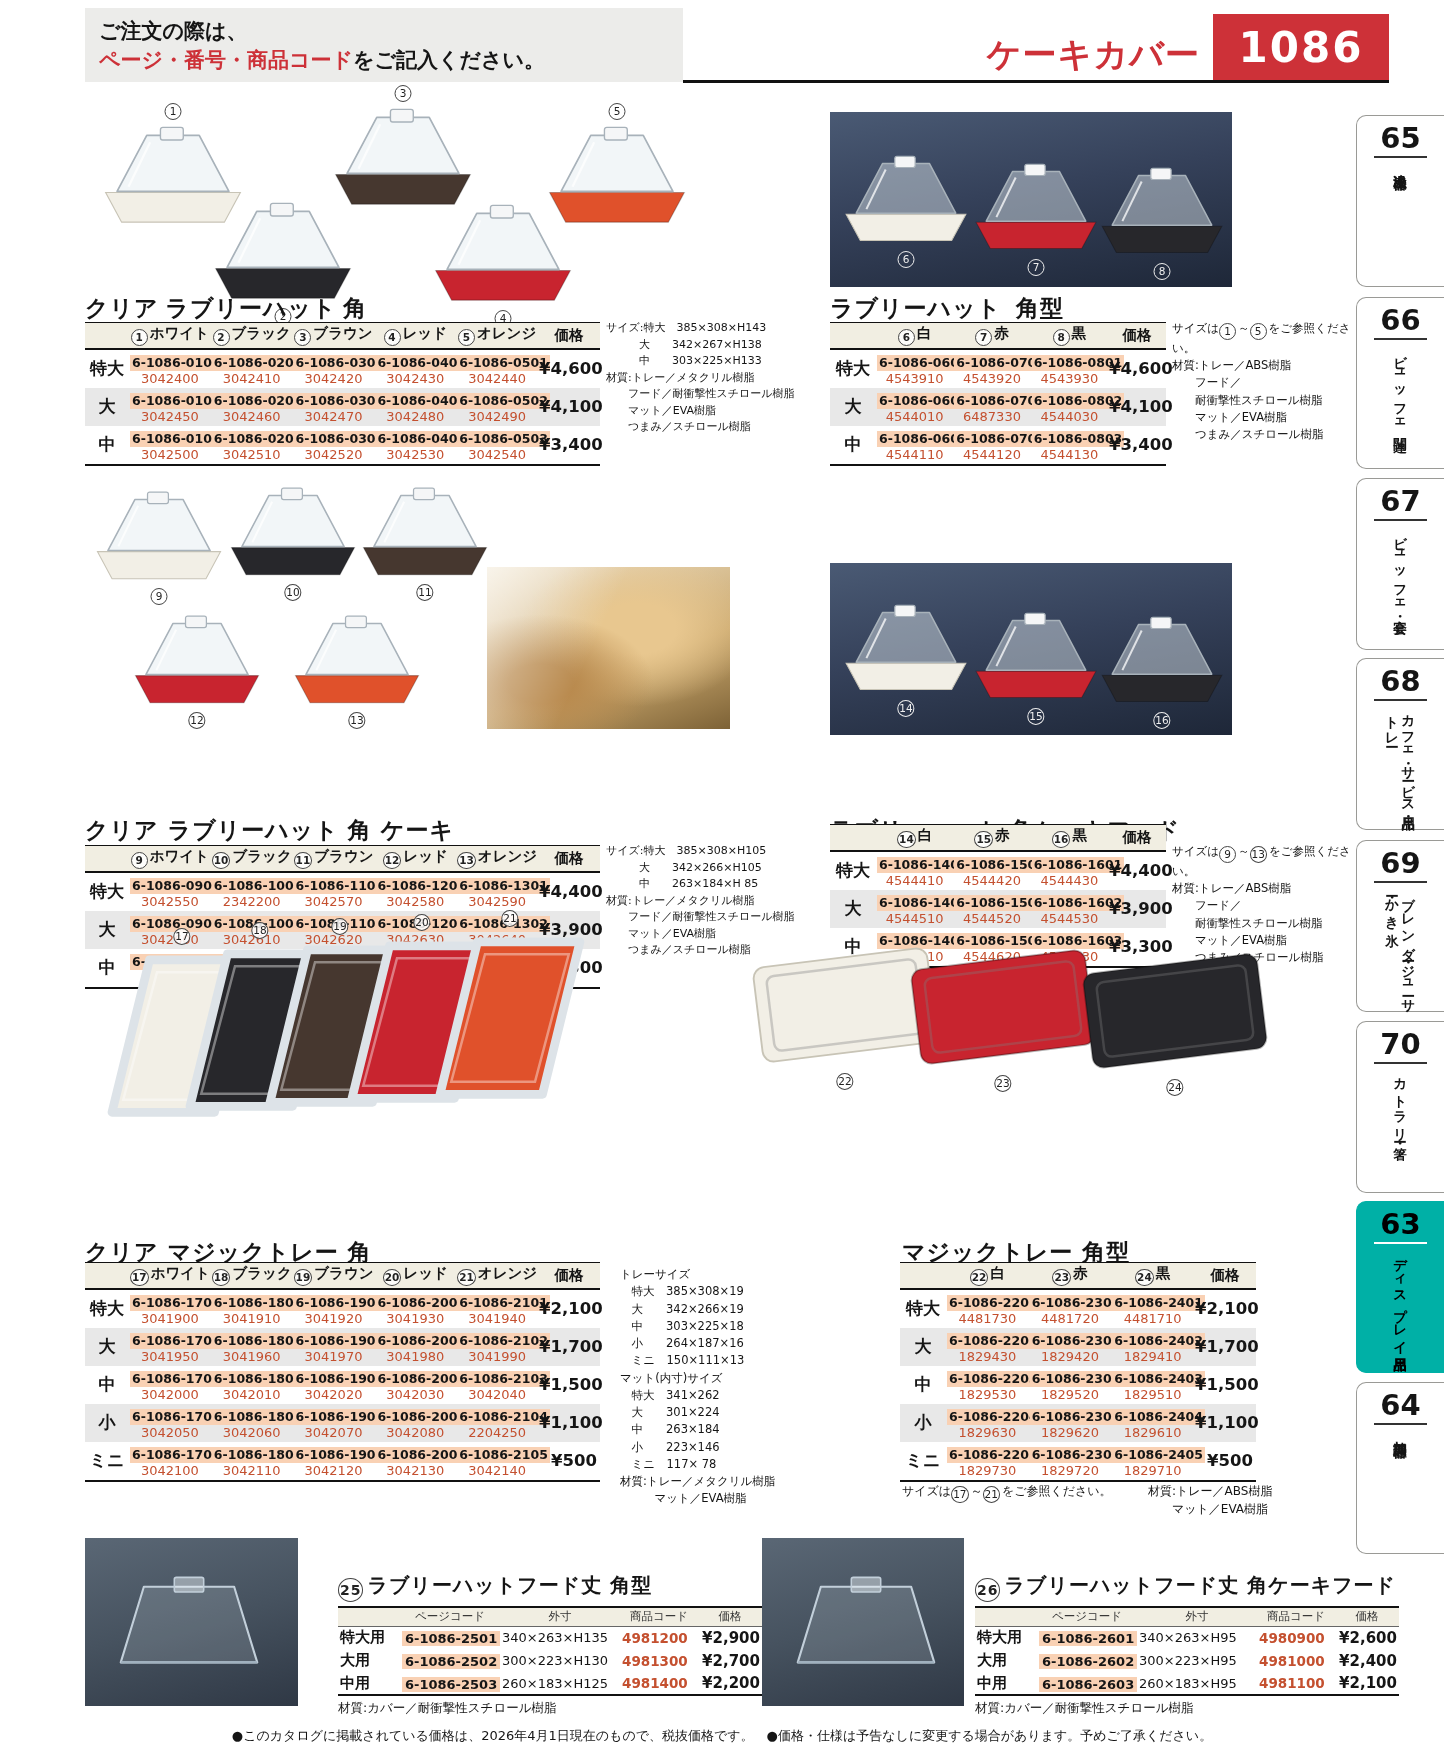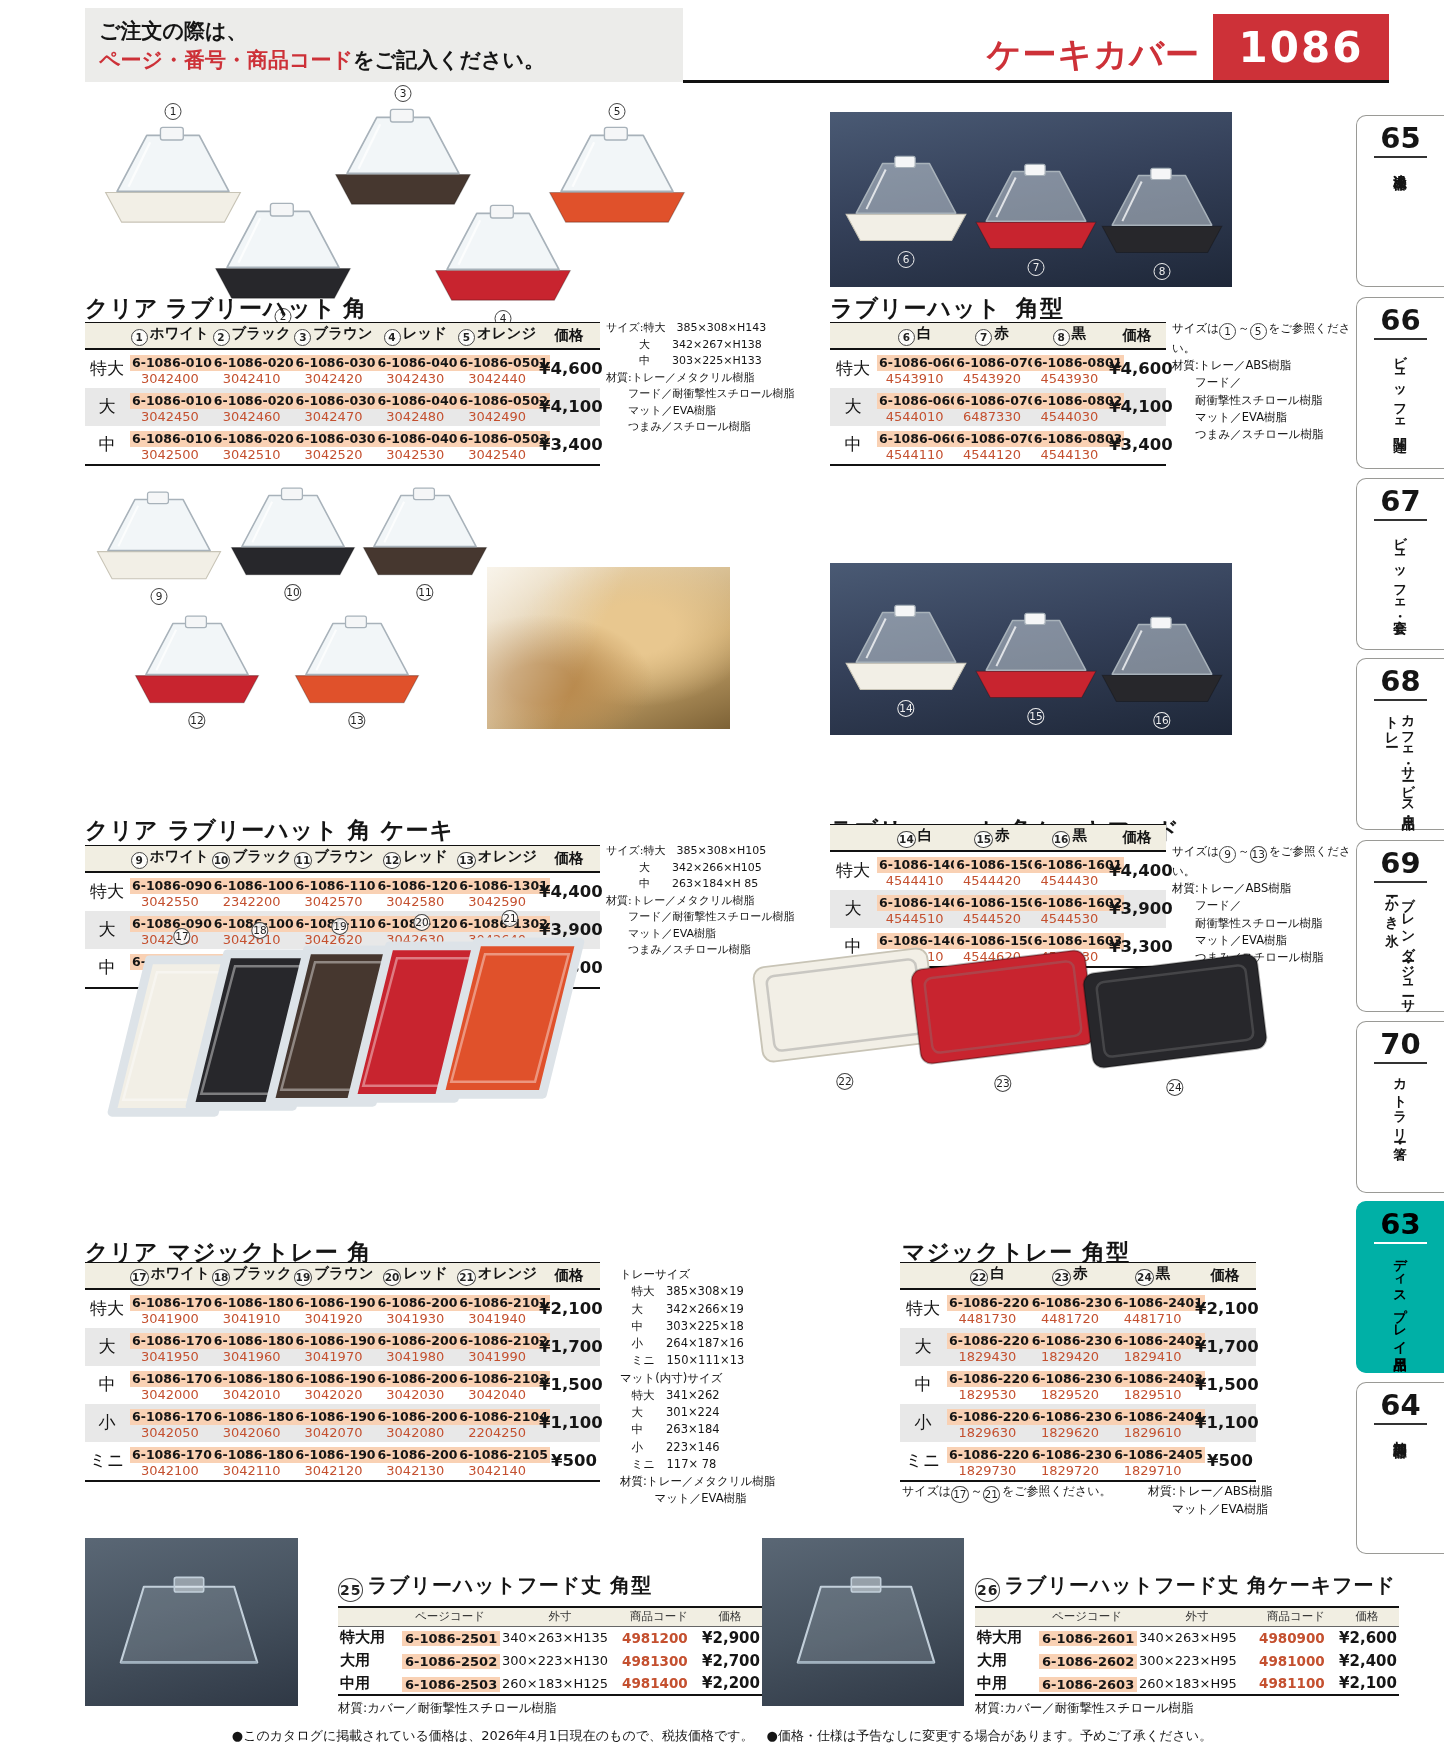--- a/index.html
+++ b/index.html
@@ -49,21 +49,21 @@
   .circ.on-dark{background:transparent;border-color:#eee;color:#eee;}
 
   
   .tbl{position:absolute;}
   table.ptable{border-collapse:collapse;width:100%;table-layout:fixed;border-bottom:2.5px solid #111;}
   .ptable thead tr{background:var(--beige);}
   .ptable th{border-top:1.5px solid #111;border-bottom:2.5px solid #111;height:26px;
              font-size:14.5px;font-weight:bold;white-space:nowrap;overflow:hidden;}
   .ptable tbody tr:nth-child(even){background:var(--rowalt);}
   .ptable td{text-align:center;padding:2px 1px;}
-  .ptable td.lbl{font-size:17px;font-weight:normal;margin-top:44px;}
+  .ptable td.lbl{font-size:17px;font-weight:bold;margin-top:44px;}
   .ptable .chip{display:inline-block;background:var(--chip);font-weight:bold;font-size:12.5px;
                 line-height:16px;padding:0 2px;white-space:nowrap;}
   .ptable .rnum{color:var(--codered);font-size:13px;line-height:15px;white-space:nowrap;}
   .ptable td.price{font-size:16.5px;font-weight:bold;text-align:right;padding-right:3px;white-space:nowrap;}
 
   
   table.btable{border-collapse:collapse;width:100%;table-layout:fixed;border-bottom:2.5px solid #111;}
   .btable th{background:var(--beige);border-top:2px solid #111;border-bottom:1px solid #666;
              font-size:11.5px;font-weight:normal;color:#333;height:19px;white-space:nowrap;}
   .btable td{height:23px;padding:1px 2px;white-space:nowrap;}

